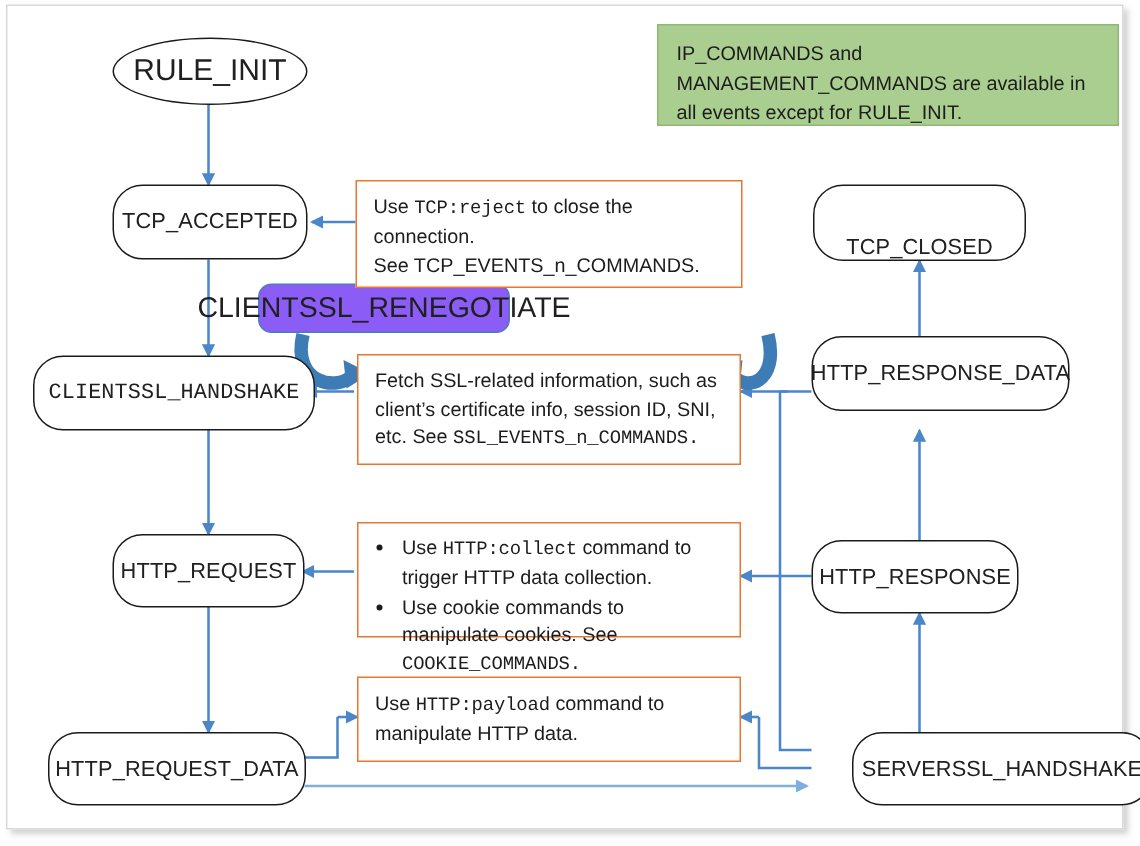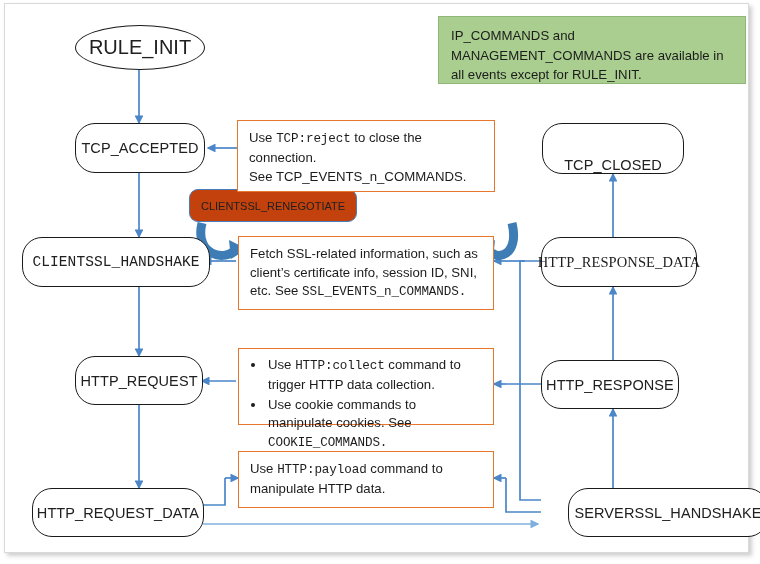--- a/index.html
+++ b/index.html
@@ -52,23 +52,22 @@
     letter-spacing: 0.1px;
   }
   .node-ellipse {
     border: 1.6px solid #1a1a1a;
     border-radius: 50%;
     font-size: 20px;
   }
   .node-reneg {
     border: 1.5px solid #4a7ebb;
     border-radius: 9px;
-    font-size: 11px;
-    background: #c2410c;
-    margin-left: 17px;
+    font-size: 19px;
+    background: #8b5cf6;
   }
   .callout {
     position: absolute;
     box-sizing: border-box;
     border: 1.5px solid #e8762c;
     background: #ffffff;
     font-size: 13.2px;
     line-height: 1.42;
     color: #1c1c1c;
     padding: 8px 10px 6px 11px;
@@ -182,21 +181,21 @@
   </div>
 
   <div class="node node-rect" style="left:32px; top:488px; width:172px; height:49px;">
     <span>HTTP_REQUEST_DATA</span>
   </div>
 
   <div class="node node-rect" style="left:542px; top:123px; width:142px; height:51px;align-items:flex-end;">
     <span>TCP_CLOSED</span>
   </div>
 
-  <div class="node node-rect" style="left:541px; top:237px; width:156px; height:50px;font-family:Liberation Serif, serif;">
+  <div class="node node-rect" style="left:541px; top:224px; width:172px; height:50px;">
     <span>HTTP_RESPONSE_DATA</span>
   </div>
 
   <div class="node node-rect" style="left:541px; top:360px; width:138px; height:49px;">
     <span>HTTP_RESPONSE</span>
   </div>
 
   <div class="node node-rect" style="left:568px; top:488px; width:200px; height:49px;">
     <span>SERVERSSL_HANDSHAKE</span>
   </div>

